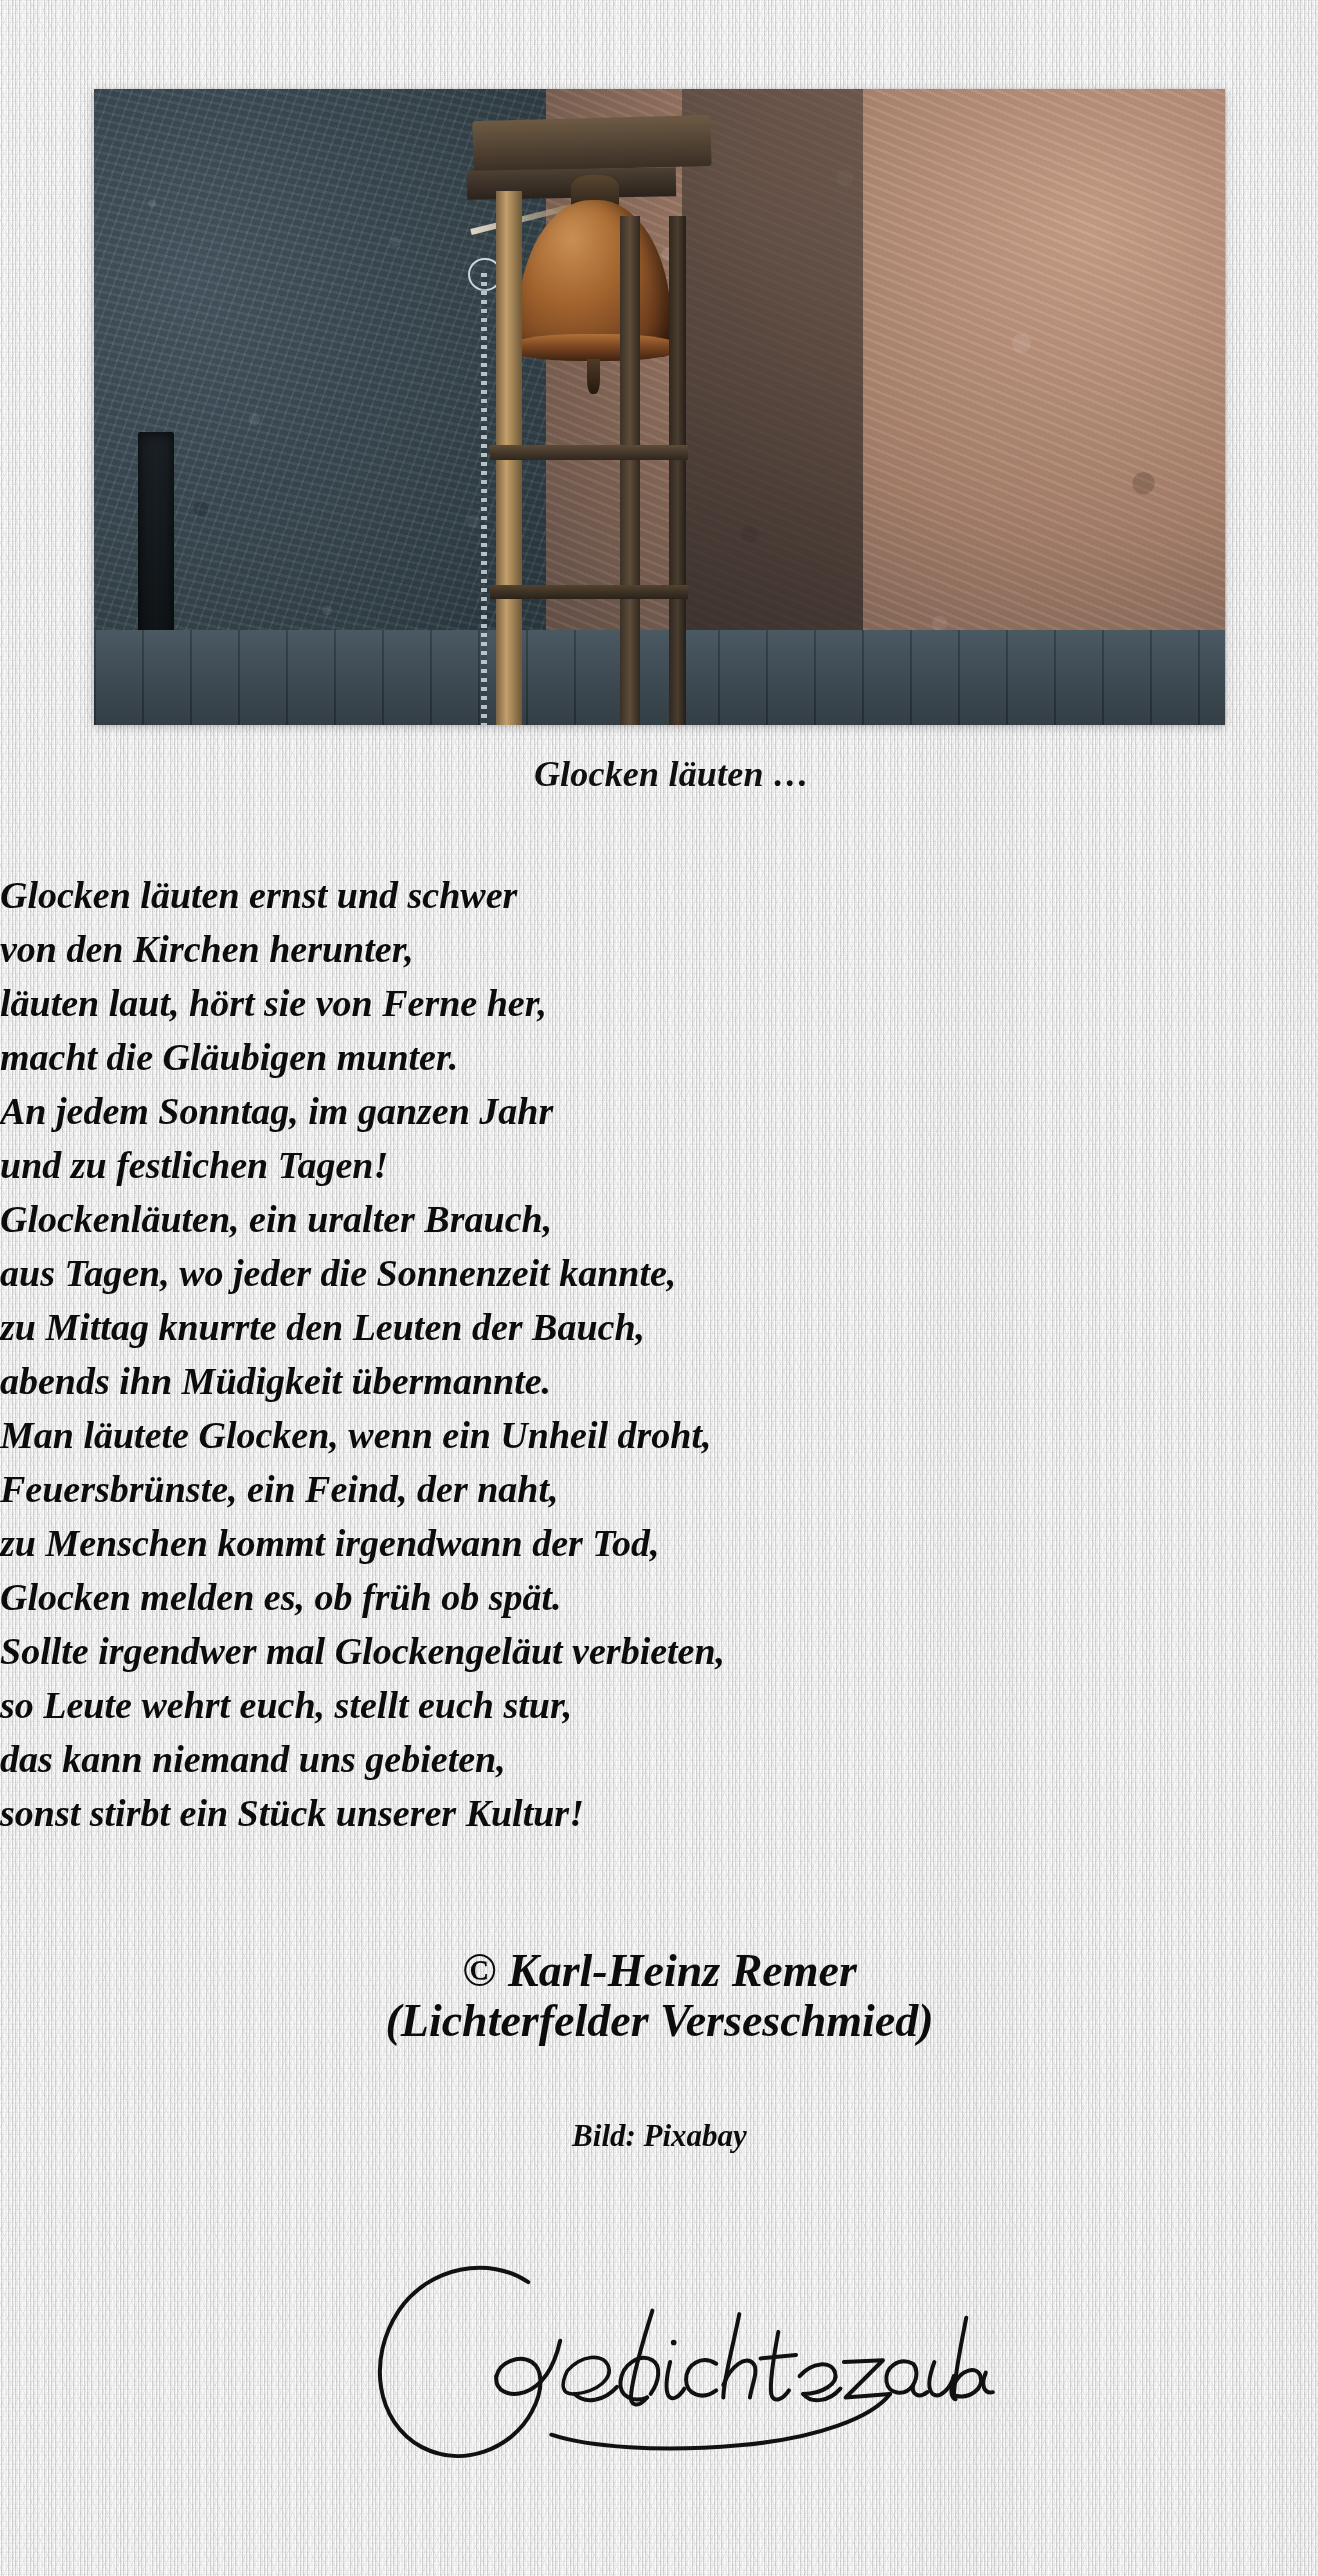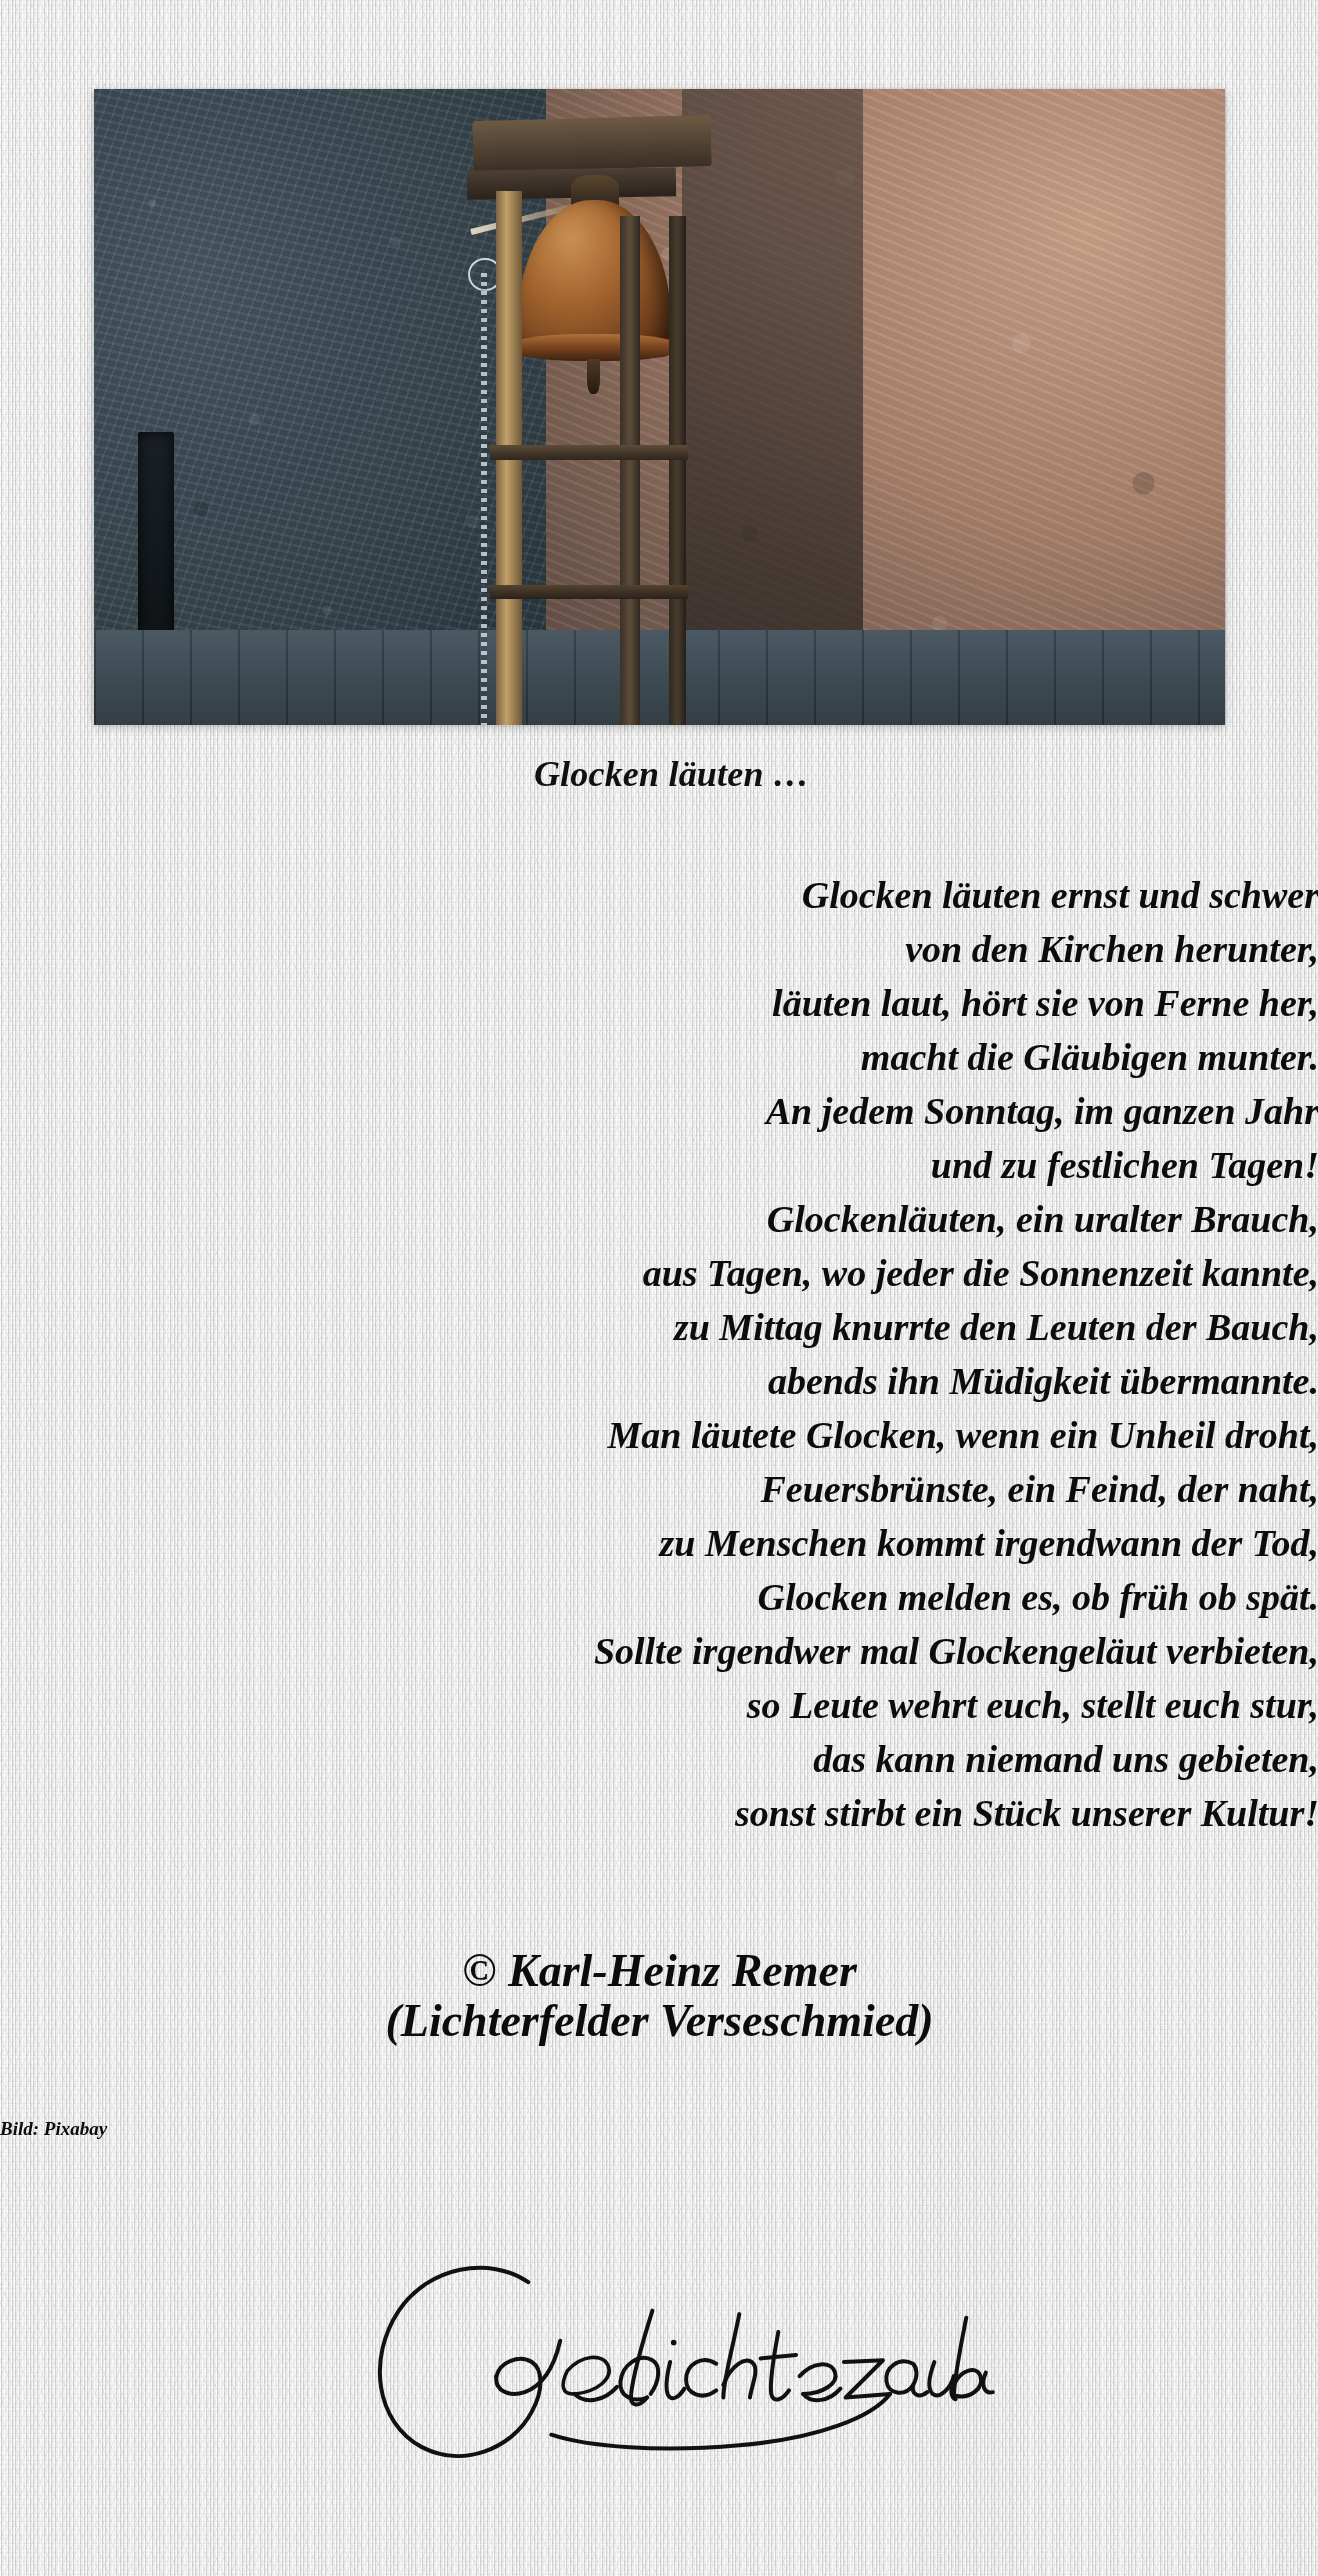--- a/index.html
+++ b/index.html
@@ -262,21 +262,21 @@
     font-weight: 700;
     font-style: italic;
     color: #101010;
     letter-spacing: 0.2px;
   }
   .poem-body {
     position: absolute;
     top: 868px;
     left: 0;
     width: 100%;
-    text-align: right;
+    text-align: left;
     font-size: 38px;
     font-weight: 700;
     font-style: italic;
     line-height: 54px;
     color: #0c0c0c;
     white-space: pre-line;
   }
   .credit {
     position: absolute;
     top: 1946px;
@@ -288,21 +288,22 @@
     font-style: italic;
     line-height: 50px;
     color: #0c0c0c;
     white-space: pre-line;
   }
   .image-credit {
     position: absolute;
     top: 2118px;
     left: 0;
     width: 100%;
-    font-size: 19px;
+    text-align: center;
+    font-size: 31px;
     font-weight: 700;
     font-style: italic;
     color: #0c0c0c;
   }
   .brand {
     position: absolute;
     top: 2229px;
     left: 0;
     width: 100%;
     text-align: center;

